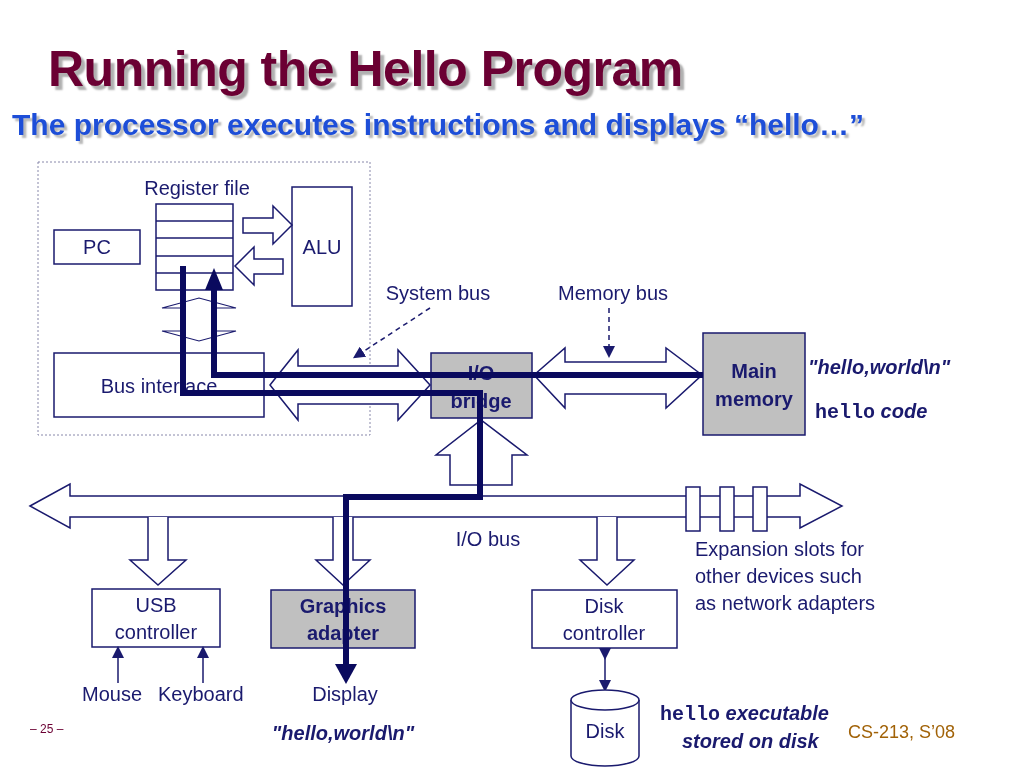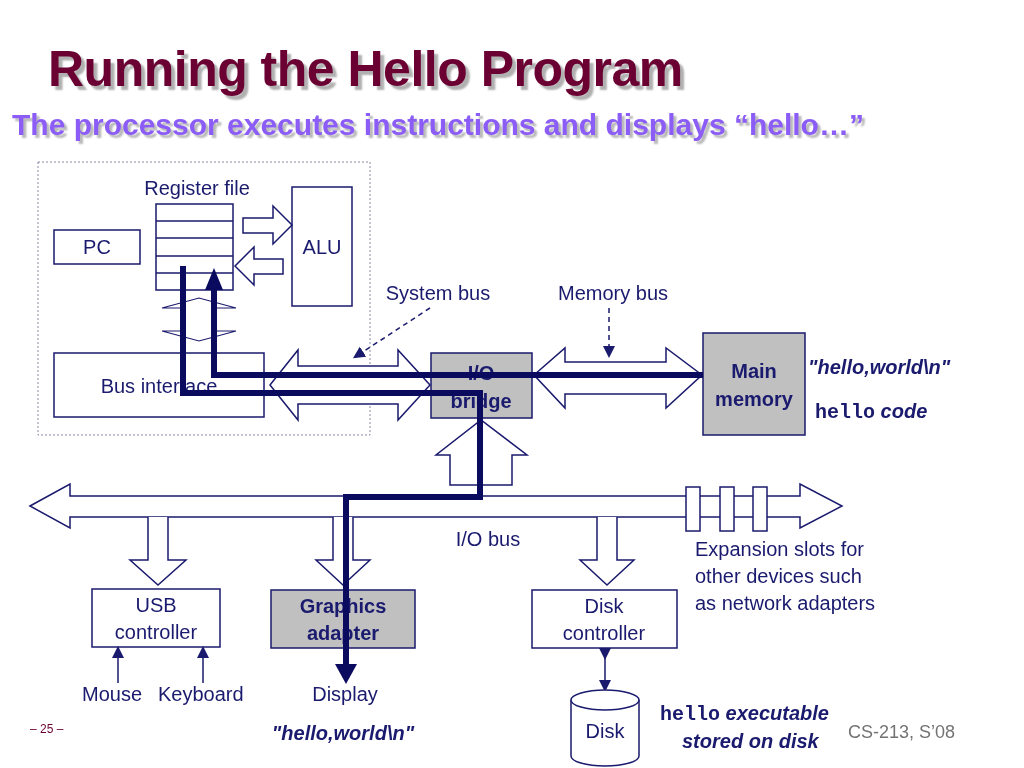--- a/index.html
+++ b/index.html
@@ -1,25 +1,25 @@
 <!DOCTYPE html>
 <html><head>
 <meta charset="utf-8">
 <style>
   html, body { margin:0; padding:0; background:#ffffff; }
   body { width:1024px; height:768px; position:relative; overflow:hidden; font-family:"Liberation Sans", sans-serif; }
   .title { position:absolute; left:48px; top:40px; font-size:50px; font-weight:bold; color:#6b0033; text-shadow:4px 4px 2px #b0b0b0; letter-spacing:-0.5px; white-space:nowrap; }
-  .subtitle { position:absolute; left:12px; top:108px; font-size:30px; font-weight:bold; color:#8b5cf6; text-shadow:3px 3px 2px #b8b8b8; white-space:nowrap; }
+  .subtitle { position:absolute; left:12px; top:108px; font-size:30px; font-weight:bold; color:#1d4ed8; text-shadow:3px 3px 2px #b8b8b8; white-space:nowrap; }
   svg.diagram { position:absolute; left:0; top:0; }
   .lbl { font-family:"Liberation Sans", sans-serif; fill:#1a1a6e; font-size:20px; }
   .lbl-b { font-family:"Liberation Sans", sans-serif; fill:#1a1a6e; font-size:20px; font-weight:bold; }
   .lbl-bi { font-family:"Liberation Sans", sans-serif; fill:#1a1a6e; font-size:20px; font-weight:bold; font-style:italic; }
   .mono { font-family:"Liberation Mono", monospace; fill:#1a1a6e; font-size:20px; font-weight:bold; }
   .footer-left { position:absolute; left:30px; top:722px; font-size:12px; color:#6b0033; }
-  .footer-right { position:absolute; left:848px; top:722px; font-size:18px; color:#737373; }
+  .footer-right { position:absolute; left:848px; top:722px; font-size:18px; color:#a16207; }
 </style>
 </head>
 <body>
 
 <div class="title">Running the Hello Program</div>
 <div class="subtitle">The processor executes instructions and displays “hello…”</div>
 
 <svg class="diagram" width="1024" height="768" viewBox="0 0 1024 768">
   <defs>
     <marker id="arrowSmall" markerWidth="8" markerHeight="8" refX="4" refY="4" orient="auto">

